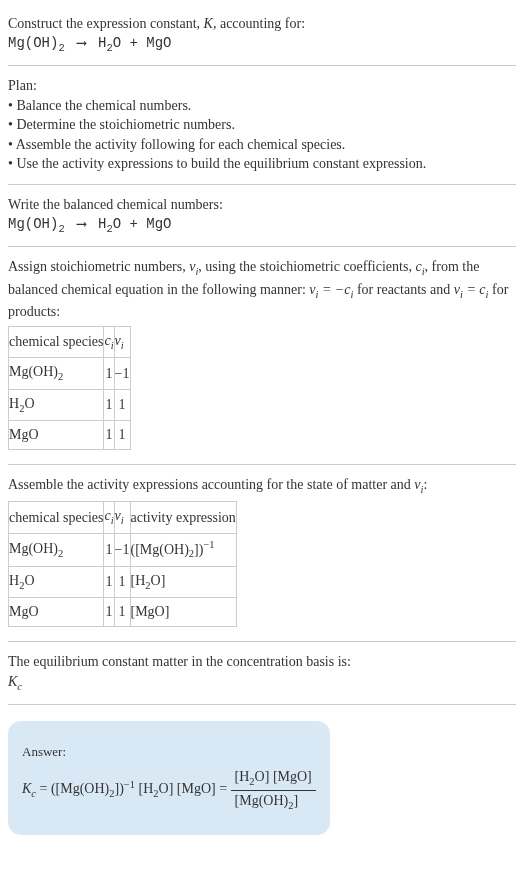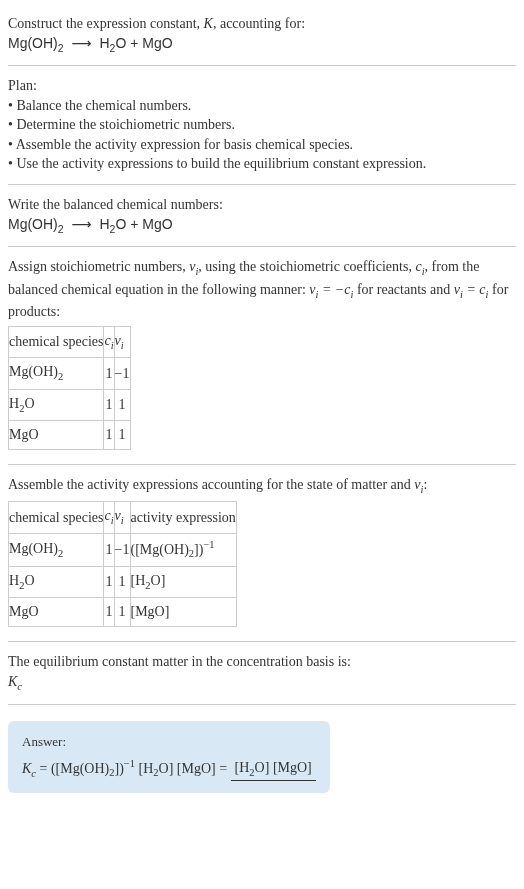--- a/index.html
+++ b/index.html
@@ -18,21 +18,21 @@
     }
     .section {
       padding: 6px 0;
     }
     .divider {
       border: none;
       border-top: 1px solid #ccc;
       margin: 4px 0;
     }
     .equation {
-      font-family: Liberation Sans, sans-serif;
+      font-family: Liberation Mono, monospace;
     }
     sub {
       font-size: 0.75em;
       vertical-align: sub;
     }
     sup {
       font-size: 0.75em;
       vertical-align: super;
     }
     .italic {
@@ -46,22 +46,22 @@
       border: 1px solid #ccc;
       padding: 4px 0;
       text-align: left;
       font-weight: normal;
     }
     td.center {
       text-align: center;
     }
     .answer-box {
       background: #d9e8f5;
-      border-radius: 6px;
-      padding: 12px 14px;
+      border-radius: 13px;
+      padding: 22px 14px;
       margin-top: 6px;
       display: inline-block;
     }
     .answer-label {
       font-size: 13px;
       margin-bottom: 6px;
     }
     .frac {
       display: inline-block;
       vertical-align: middle;
@@ -96,21 +96,21 @@
   <div class="equation">Mg(OH)<sub>2</sub> <span class="arrow">⟶</span> H<sub>2</sub>O + MgO</div>
 </div>
 
 <hr class="divider">
 
 <div class="section">
   <div>Plan:</div>
   <ul>
     <li>Balance the chemical numbers.</li>
     <li>Determine the stoichiometric numbers.</li>
-    <li>Assemble the activity expression for basis chemical species.</li>
+    <li>Assemble the activity following for each chemical species.</li>
     <li>Use the activity expressions to build the equilibrium constant expression.</li>
   </ul>
 </div>
 
 <hr class="divider">
 
 <div class="section">
   <div>Write the balanced chemical numbers:</div>
   <div class="equation">Mg(OH)<sub>2</sub> <span class="arrow">⟶</span> H<sub>2</sub>O + MgO</div>
 </div>
@@ -192,16 +192,17 @@
 
 <hr class="divider">
 
 <div class="section">
   <div class="answer-box">
     <div class="answer-label">Answer:</div>
     <div>
       <span class="italic">K<sub>c</sub></span> = ([Mg(OH)<sub>2</sub>])<sup>−1</sup> [H<sub>2</sub>O] [MgO] = 
       <span class="frac">
         <span class="num">[H<sub>2</sub>O] [MgO]</span>
+        <span class="den">[Mg(OH)<sub>2</sub>]</span>
       </span>
     </div>
   </div>
 </div>
 
 </body></html>

